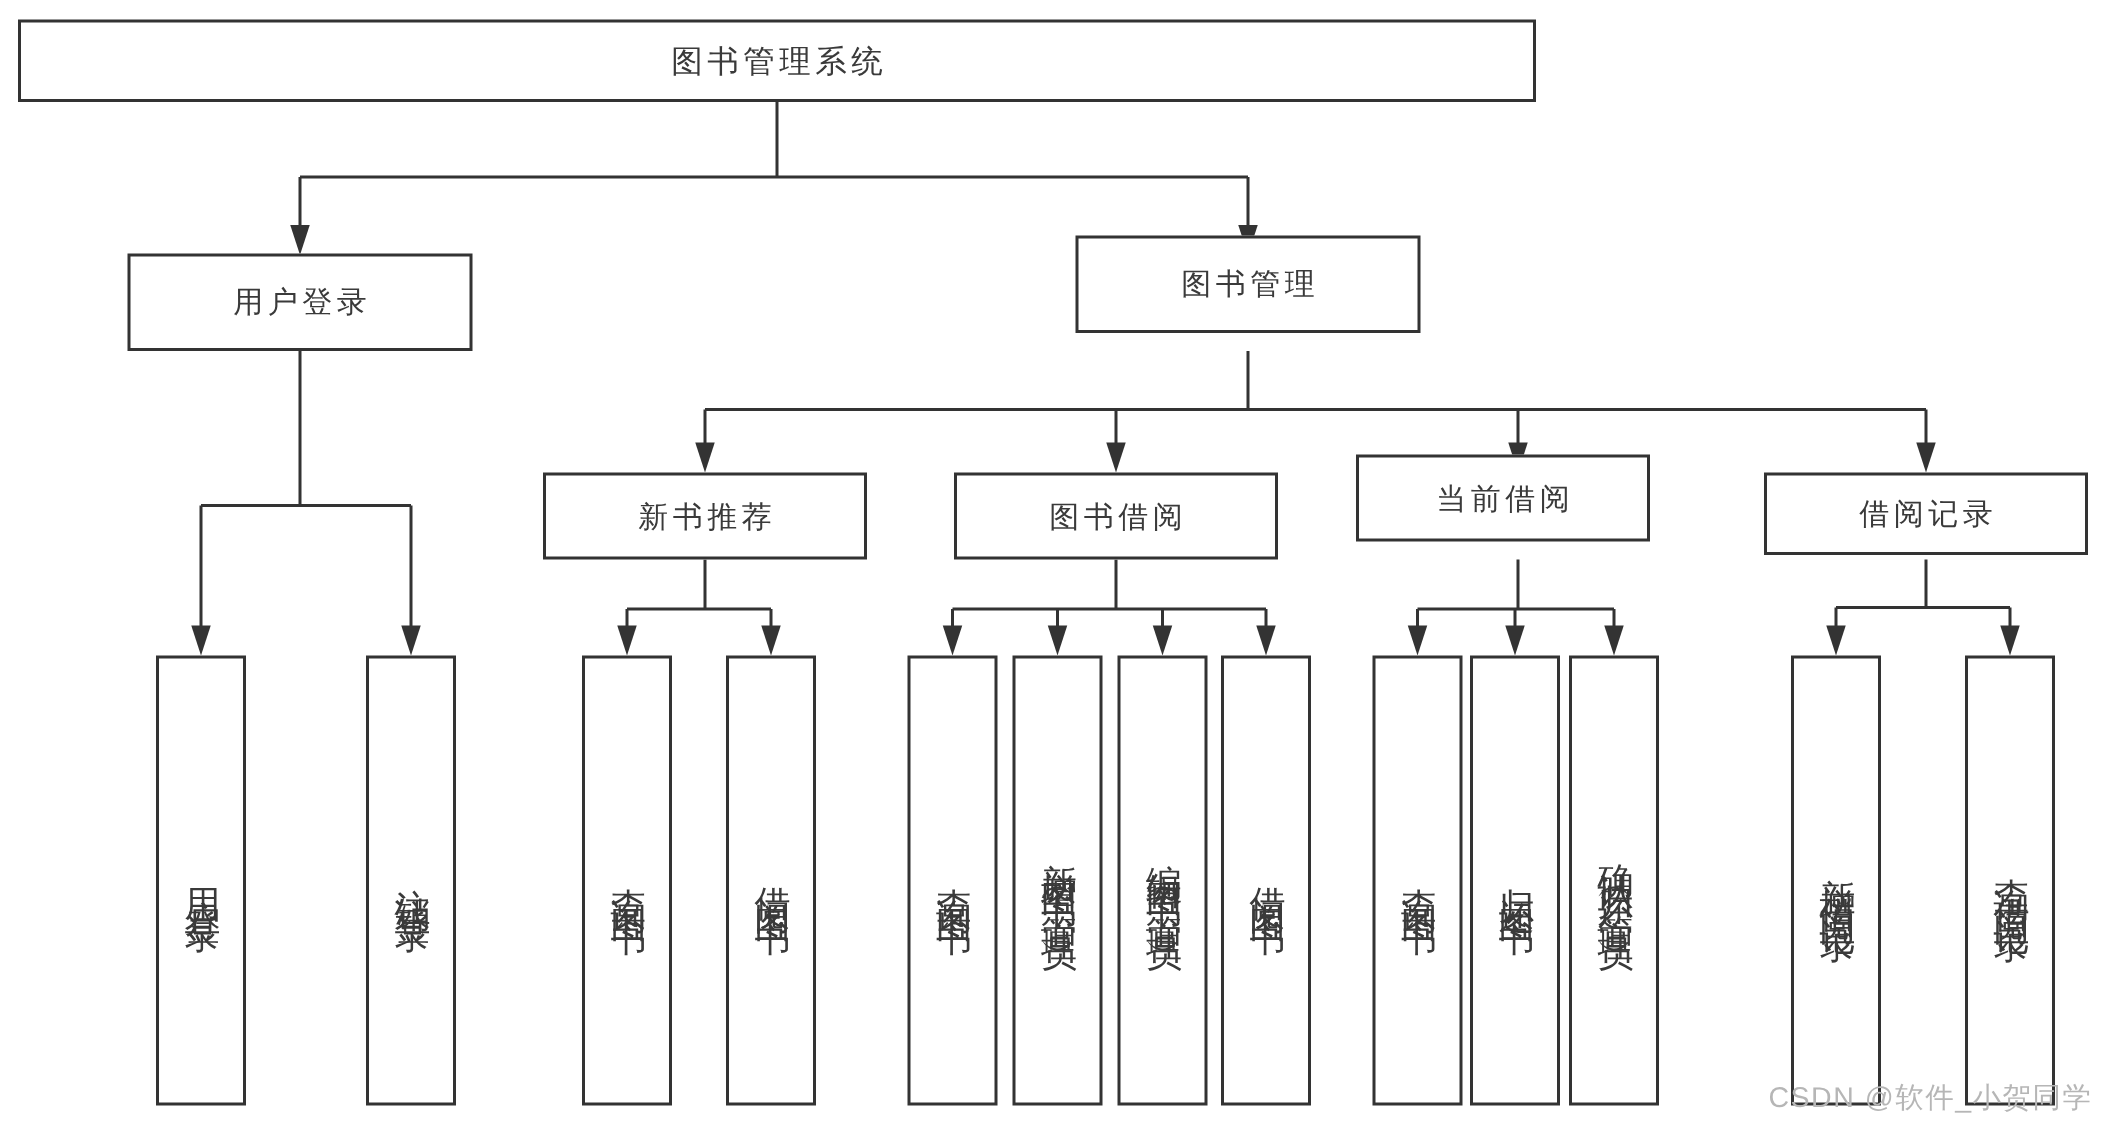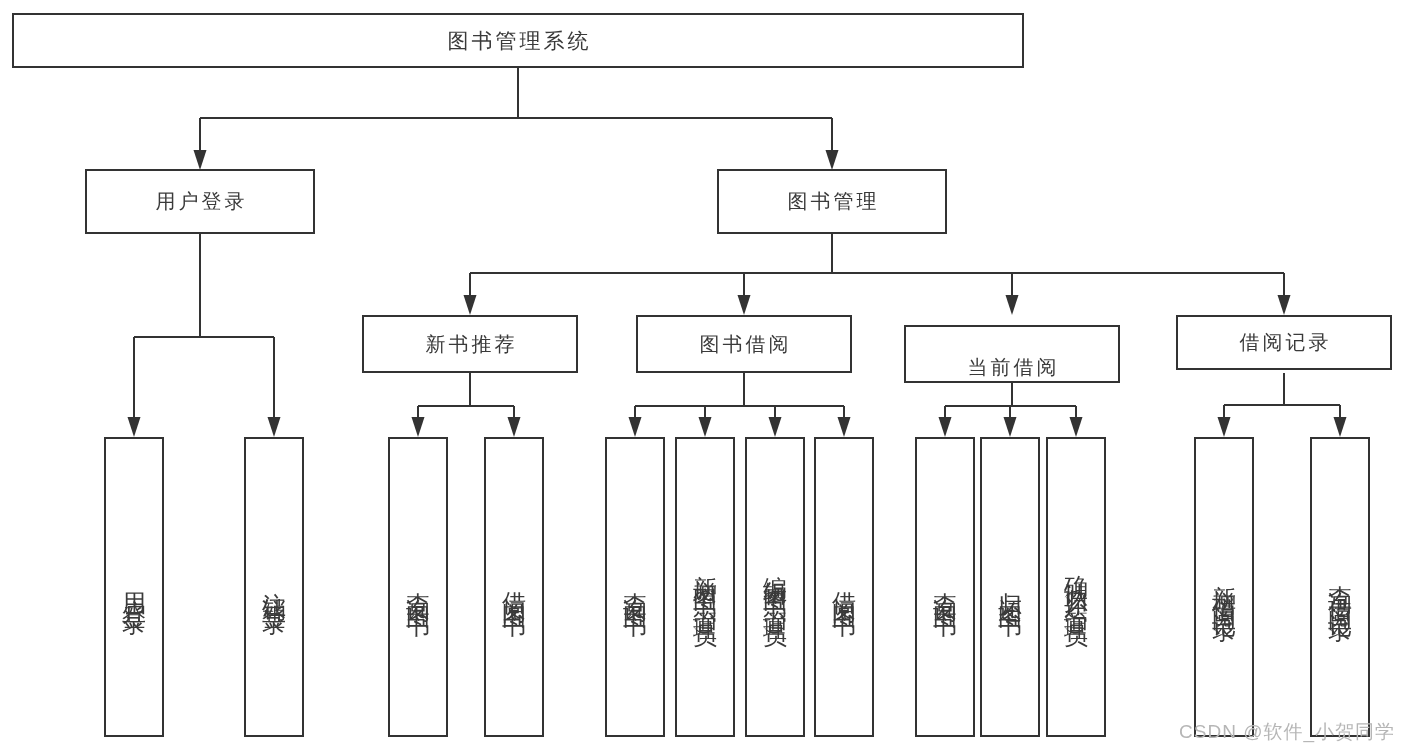--- a/index.html
+++ b/index.html
@@ -99,31 +99,31 @@
     </g>
   </svg>
 
   <div class="box h-box root-box" style="left:12px; top:13px; width:1012px; height:55px;">
     <span>图书管理系统</span>
   </div>
 
   <div class="box h-box" style="left:85px; top:169px; width:230px; height:65px;">
     <span>用户登录</span>
   </div>
-  <div class="box h-box" style="left:717px; top:169px; width:230px; height:65px;">
+  <div class="box h-box" style="left:717px; top:157px; width:230px; height:65px;">
     <span>图书管理</span>
   </div>
 
   <div class="box h-box" style="left:362px; top:315px; width:216px; height:58px;font-family:Liberation Serif, serif;">
     <span>新书推荐</span>
   </div>
   <div class="box h-box" style="left:636px; top:315px; width:216px; height:58px;">
     <span>图书借阅</span>
   </div>
-  <div class="box h-box" style="left:904px; top:325px; width:216px; height:58px;align-items:flex-end;">
+  <div class="box h-box" style="left:904px; top:303px; width:196px; height:58px;">
     <span>当前借阅</span>
   </div>
   <div class="box h-box" style="left:1176px; top:315px; width:216px; height:55px;">
     <span>借阅记录</span>
   </div>
 
   <div class="box v-box" style="left:104px;">
     <span class="v-text">用户登录</span>
   </div>
   <div class="box v-box" style="left:244px;">

